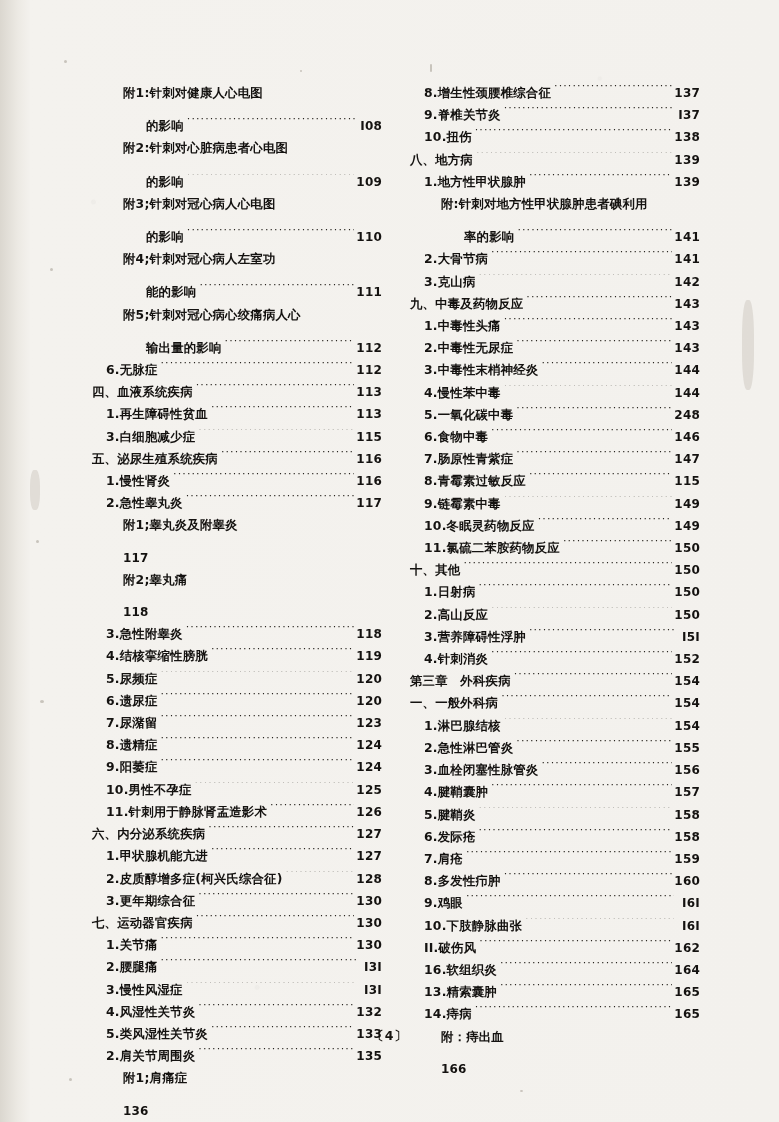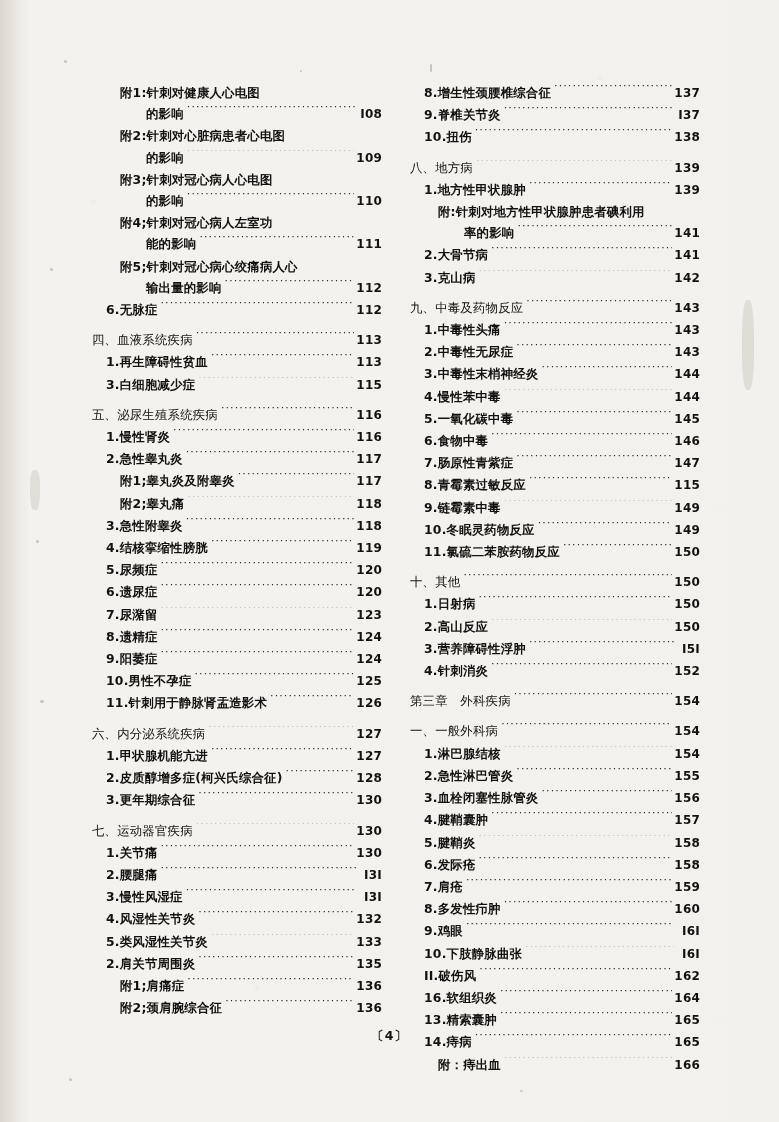--- a/index.html
+++ b/index.html
@@ -65,22 +65,21 @@
     letter-spacing: .2px;
   }
   .row .label {
     font-family: "DejaVu Sans", sans-serif;
     font-weight: 700;
     font-size: 12.4px;
     color: #141210;
   }
   .row.chapter .label,
   .row.section .label {
-    font-weight: 400;
-    margin-top: 8px;
+    font-weight: 700;
   }
   .row .dots {
     flex: 1 1 auto;
     overflow: hidden;
     margin: 0 2px 0 3px;
     position: relative;
     height: 12px;
   }
   .row .dots::before {
     content: "·····························································································";
@@ -97,21 +96,21 @@
     font-weight: 700;
     color: #141210;
     flex: 0 0 auto;
     min-width: 24px;
     text-align: right;
   }
   .row.nodots .dots::before { content: ""; }
   
   .i0 { padding-left: 0px; }
   .i1 { padding-left: 14px; }
-  .i2 { padding-left: 28px; }
+  .i2 { padding-left: 28px; flex-direction: column; }
   .i3 { padding-left: 54px; }
   .footer {
     position: absolute;
     left: 0;
     right: 0;
     top: 1028px;
     text-align: center;
     font-size: 12.5px;
     font-weight: 700;
     color: #17140f;
@@ -417,21 +416,21 @@
           <span class="page-no">144</span>
         </div>
         <div class="row i1">
           <span class="label">4.慢性苯中毒</span>
           <span class="dots"></span>
           <span class="page-no">144</span>
         </div>
         <div class="row i1">
           <span class="label">5.一氧化碳中毒</span>
           <span class="dots"></span>
-          <span class="page-no">145</span>
+          <span class="page-no">248</span>
         </div>
         <div class="row i1">
           <span class="label">6.食物中毒</span>
           <span class="dots"></span>
           <span class="page-no">146</span>
         </div>
         <div class="row i1">
           <span class="label">7.肠原性青紫症</span>
           <span class="dots"></span>
           <span class="page-no">147</span>

